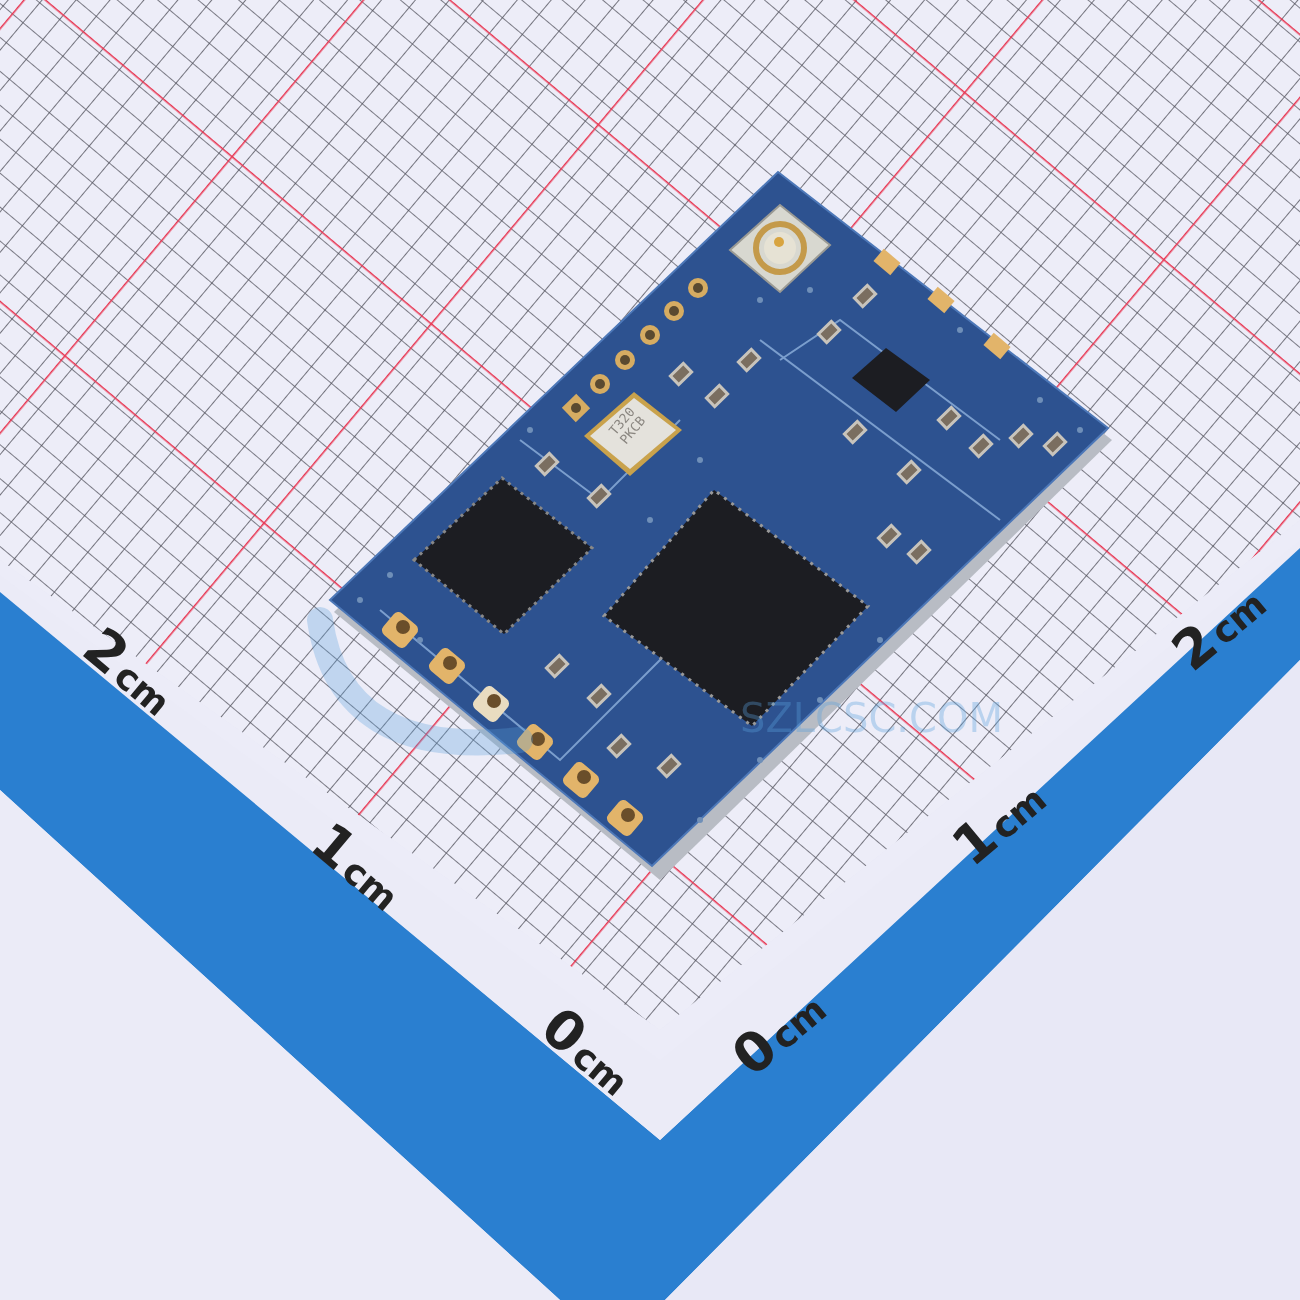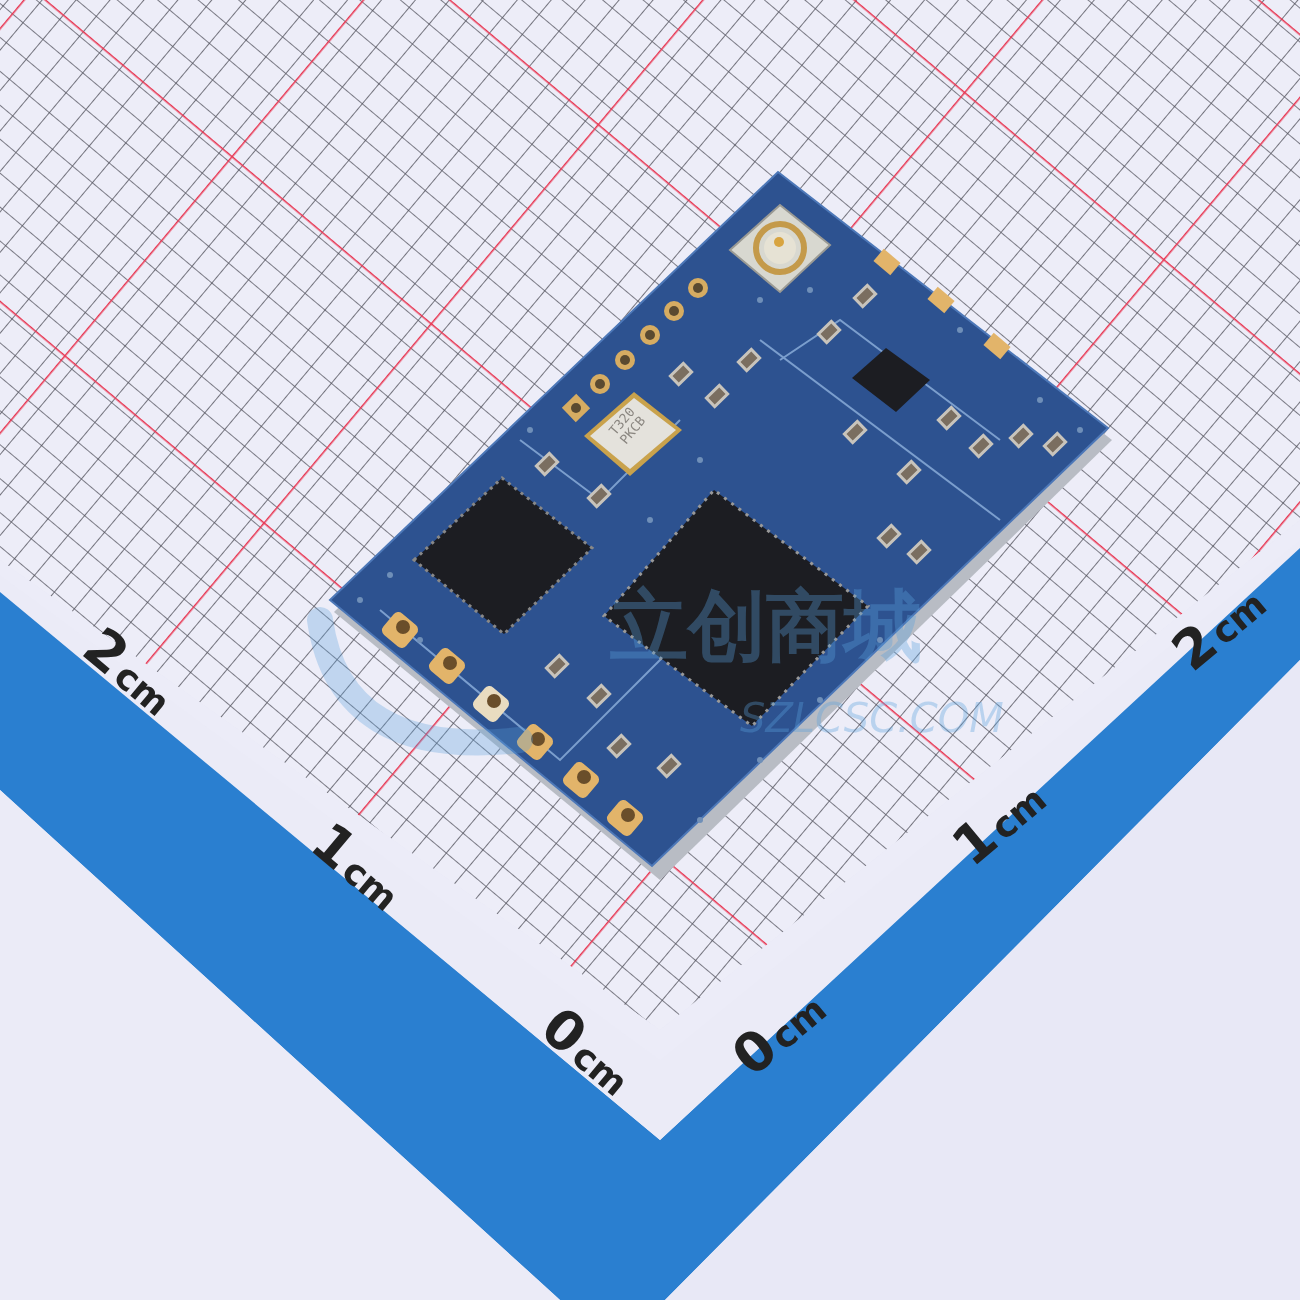--- a/index.html
+++ b/index.html
@@ -190,19 +190,18 @@
           <circle cx="628" cy="815" r="7" fill="#6a4e2a"></circle>
         </g>
     </g>
   </svg>
 
   <div style="position:absolute; left:612px; top:412px; transform:rotate(-50deg); font-size:13px; color:#8a8680; line-height:14px; font-family:'DejaVu Sans Mono', monospace;">
     <div>T320</div>
     <div>PKCB</div>
   </div>
 
-  <div class="watermark" style="left:610px; top:575px; font-size:78px;">立创商城</div>
-  <div class="watermark" style="left:740px; top:695px; font-size:40px; font-weight:normal;font-style:italic;">SZLCSC.COM</div>
+  <div class="watermark" style="left:740px; top:695px; font-size:40px; font-weight:normal;">SZLCSC.COM</div>
   <svg class="full" width="1300" height="1300" style="pointer-events:none;">
     <path d="M320 620 Q340 760 520 740" stroke="rgba(90,160,220,0.3)" stroke-width="26" fill="none" stroke-linecap="round"></path>
   </svg>
 
 </div>
 
 </body></html>

